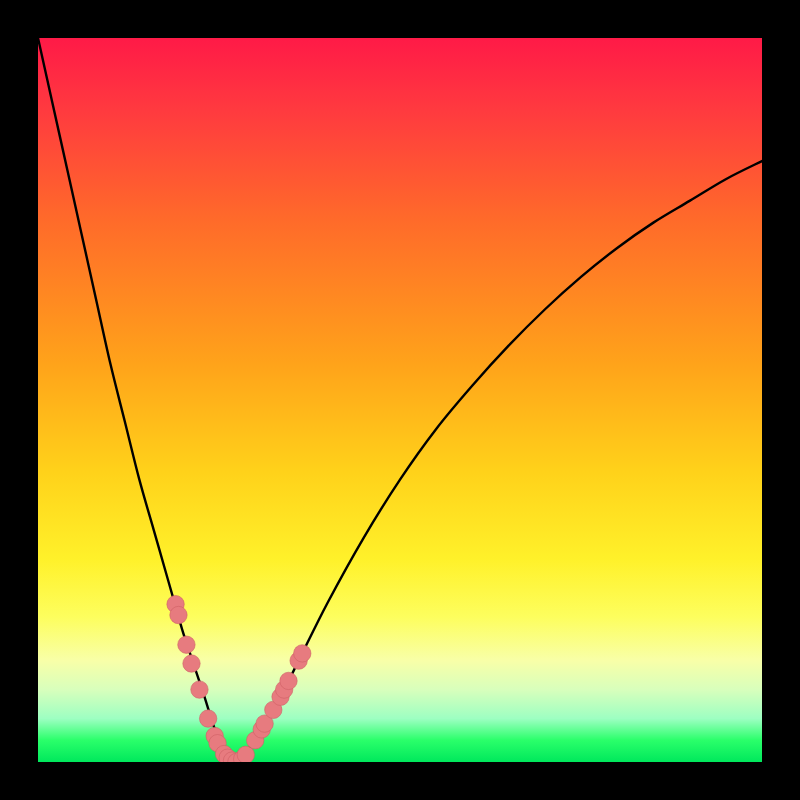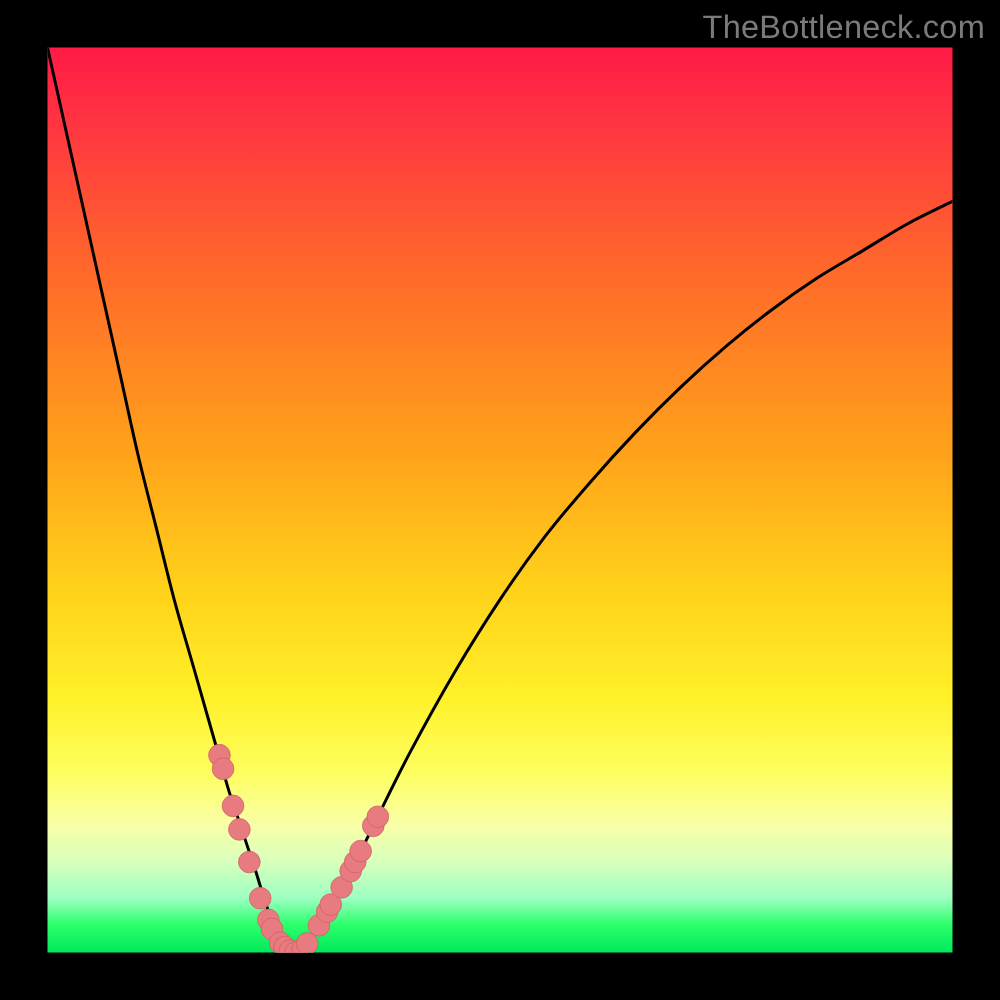--- a/index.html
+++ b/index.html
@@ -55,21 +55,20 @@
     left: 0;
     top: 0;
     width: 724px;
     height: 724px;
   }
 </style>
 </head>
 <body>
 
 <div class="frame">
-  <div class="watermark">TheBottleneck.com</div>
   <div class="plot">
     <svg class="curve" viewBox="0 0 724 724" preserveAspectRatio="none">
       <path id="curve-path" fill="none" stroke="#000000" stroke-width="2.4" stroke-linecap="round" stroke-linejoin="round" d="M 0.00 0.00 C 2.41 10.86, 9.65 43.44, 14.48 65.16 C 19.31 86.88, 24.13 108.60, 28.96 130.32 C 33.79 152.04, 38.61 173.76, 43.44 195.48 C 48.27 217.20, 53.09 238.92, 57.92 260.64 C 62.75 282.36, 67.57 305.29, 72.40 325.80 C 77.23 346.31, 82.05 364.41, 86.88 383.72 C 91.71 403.03, 96.53 423.54, 101.36 441.64 C 106.19 459.74, 111.01 475.43, 115.84 492.32 C 120.67 509.21, 126.70 530.33, 130.32 543.00 C 133.94 555.67, 135.15 559.89, 137.56 568.34 C 139.97 576.79, 142.39 585.84, 144.80 593.68 C 147.21 601.52, 149.63 608.16, 152.04 615.40 C 154.45 622.64, 156.87 629.88, 159.28 637.12 C 161.69 644.36, 164.35 652.08, 166.52 658.84 C 168.69 665.60, 170.38 671.63, 172.31 677.66 C 174.24 683.70, 176.17 689.73, 178.10 695.04 C 180.03 700.35, 181.97 705.66, 183.90 709.52 C 185.83 713.38, 187.76 715.79, 189.69 718.21 C 191.62 720.62, 193.31 723.76, 195.48 724.00 C 197.65 724.24, 199.10 723.28, 202.72 719.66 C 206.34 716.04, 211.17 711.21, 217.20 702.28 C 223.23 693.35, 231.68 679.35, 238.92 666.08 C 246.16 652.81, 252.19 639.53, 260.64 622.64 C 269.09 605.75, 278.74 585.23, 289.60 564.72 C 300.46 544.21, 313.73 520.07, 325.80 499.56 C 337.87 479.05, 349.93 459.74, 362.00 441.64 C 374.07 423.54, 386.13 406.65, 398.20 390.96 C 410.27 375.27, 422.33 361.40, 434.40 347.52 C 446.47 333.64, 458.53 320.37, 470.60 307.70 C 482.67 295.03, 494.73 282.96, 506.80 271.50 C 518.87 260.04, 530.93 249.18, 543.00 238.92 C 555.07 228.66, 567.13 219.01, 579.20 209.96 C 591.27 200.91, 603.33 192.46, 615.40 184.62 C 627.47 176.78, 639.53 170.14, 651.60 162.90 C 663.67 155.66, 675.73 147.82, 687.80 141.18 C 699.87 134.54, 717.97 126.10, 724.00 123.08"></path>
       <g id="markers">
           <circle cx="137.56" cy="566.17" r="8.69" fill="#e77b7f" stroke="#cf6064" stroke-width="0.6"></circle>
           <circle cx="140.46" cy="577.03" r="8.69" fill="#e77b7f" stroke="#cf6064" stroke-width="0.6"></circle>
           <circle cx="148.42" cy="606.71" r="8.69" fill="#e77b7f" stroke="#cf6064" stroke-width="0.6"></circle>
           <circle cx="153.49" cy="625.54" r="8.69" fill="#e77b7f" stroke="#cf6064" stroke-width="0.6"></circle>
           <circle cx="161.45" cy="651.60" r="8.69" fill="#e77b7f" stroke="#cf6064" stroke-width="0.6"></circle>
           <circle cx="170.14" cy="680.56" r="8.69" fill="#e77b7f" stroke="#cf6064" stroke-width="0.6"></circle>

